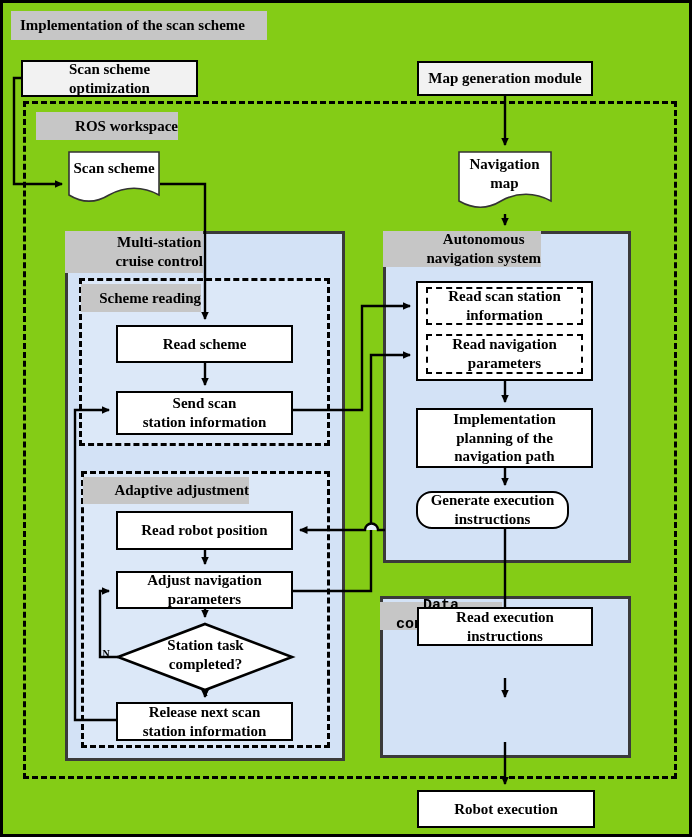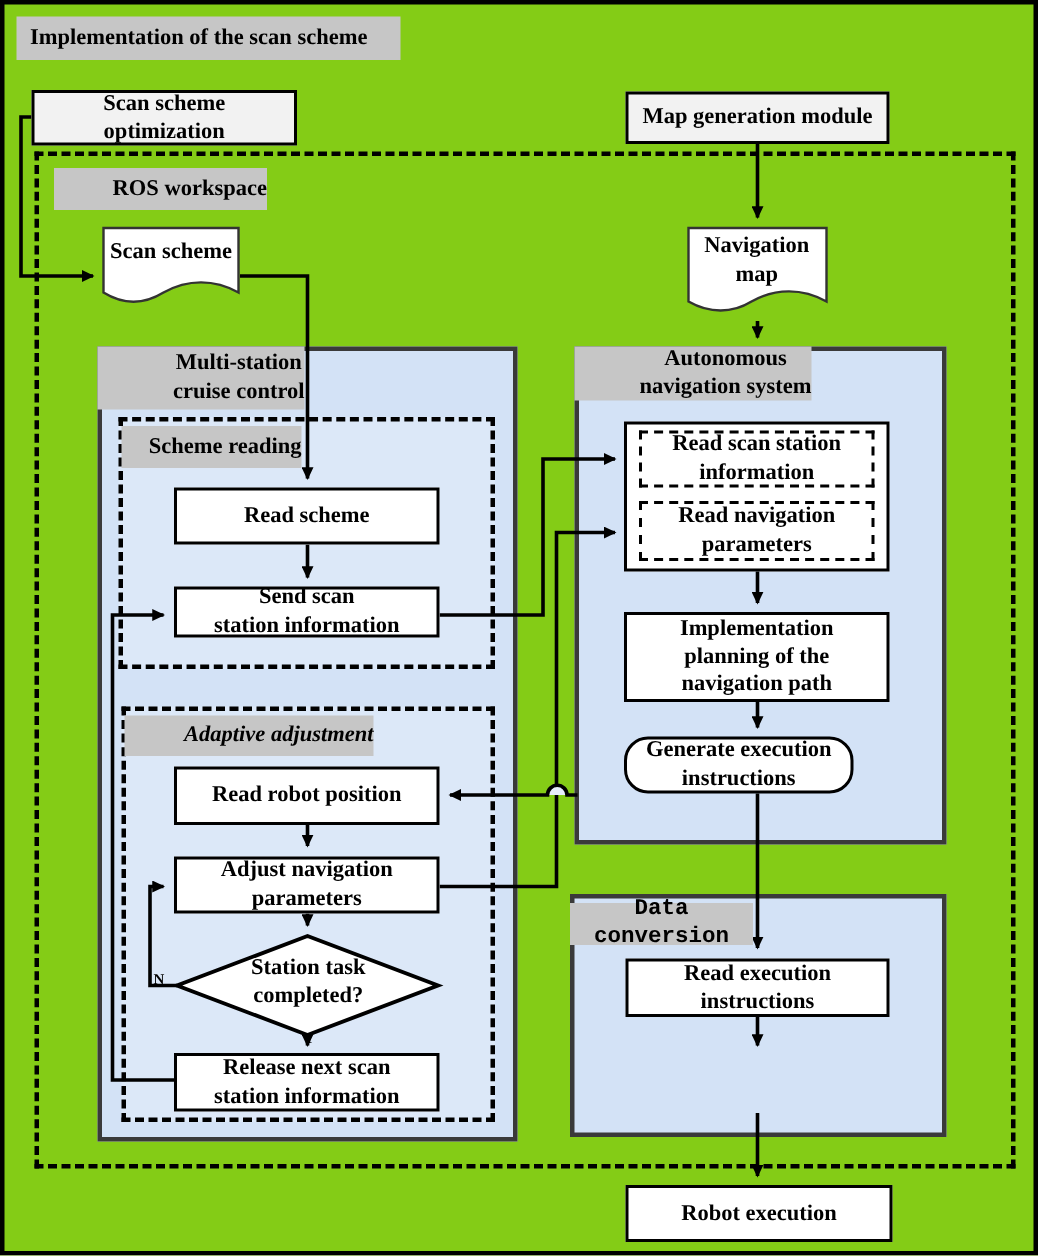--- a/index.html
+++ b/index.html
@@ -124,26 +124,26 @@
   </div>
 
   <div class="abs gray" style="left:78px;top:281px;width:120px;height:28px;">
     <span class="lbl">Scheme reading</span>
   </div>
 
   <div class="abs node" style="left:113px;top:322px;width:177px;height:38px;">
     <span class="lbl">Read scheme</span>
   </div>
 
-  <div class="abs node" style="left:113px;top:388px;width:177px;height:34px;">
+  <div class="abs node" style="left:113px;top:388px;width:177px;height:44px;">
     <span class="lbl">Send scan
 station information</span>
   </div>
 
-  <div class="abs gray" style="left:80px;top:474px;width:166px;height:27px;font-style:italic;">
+  <div class="abs gray" style="left:80px;top:474px;width:166px;height:27px;">
     <span class="lbl">Adaptive adjustment</span>
   </div>
 
   <div class="abs node" style="left:113px;top:508px;width:177px;height:39px;">
     <span class="lbl">Read robot position</span>
   </div>
 
   <div class="abs node" style="left:113px;top:568px;width:177px;height:38px;">
     <span class="lbl">Adjust navigation
 parameters</span>
@@ -190,21 +190,21 @@
 
   <div class="abs node" style="left:413px;top:488px;width:153px;height:38px;border-radius:16px;">
     <span class="lbl">Generate execution
 instructions</span>
   </div>
 
   <div class="abs gray" style="left:377px;top:599px;width:122px;height:28px;font-family:Liberation Mono, monospace;">
     <span class="lbl">Data conversion</span>
   </div>
 
-  <div class="abs node" style="left:414px;top:636px;width:176px;height:39px;">
+  <div class="abs node" style="left:414px;top:604px;width:176px;height:39px;">
     <span class="lbl">Read execution
 instructions</span>
   </div>
 
 
   <div class="abs node" style="left:414px;top:787px;width:178px;height:38px;">
     <span class="lbl">Robot execution</span>
   </div>
 
 </div>

